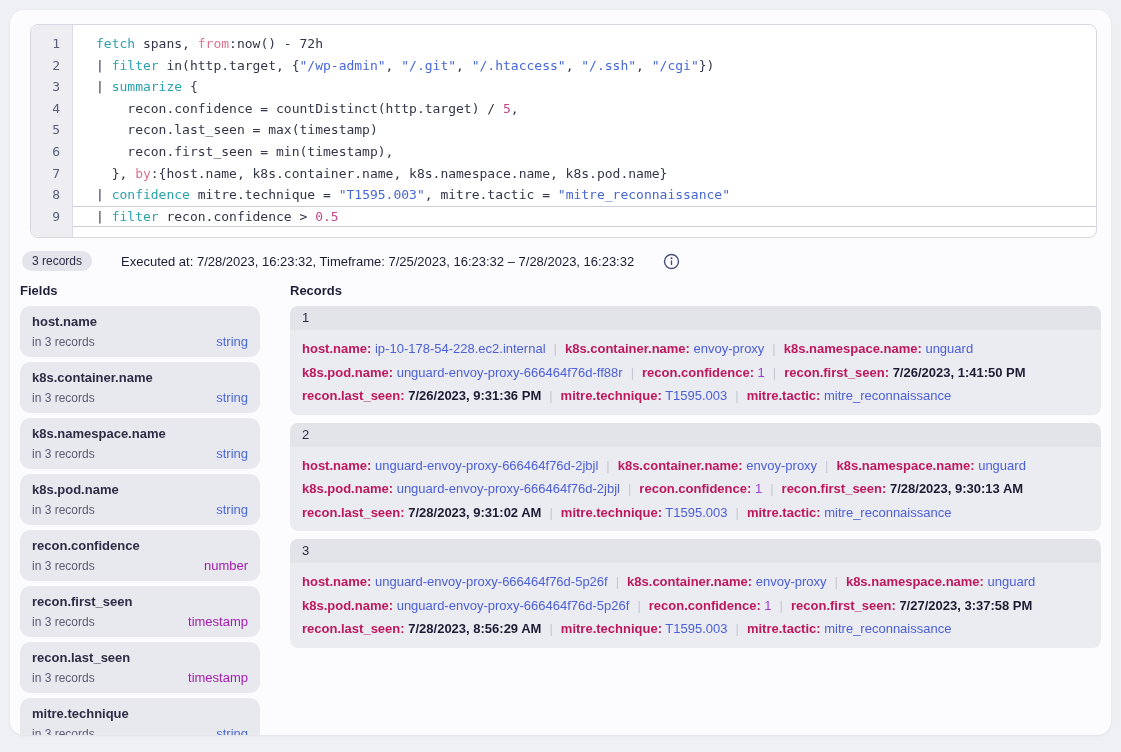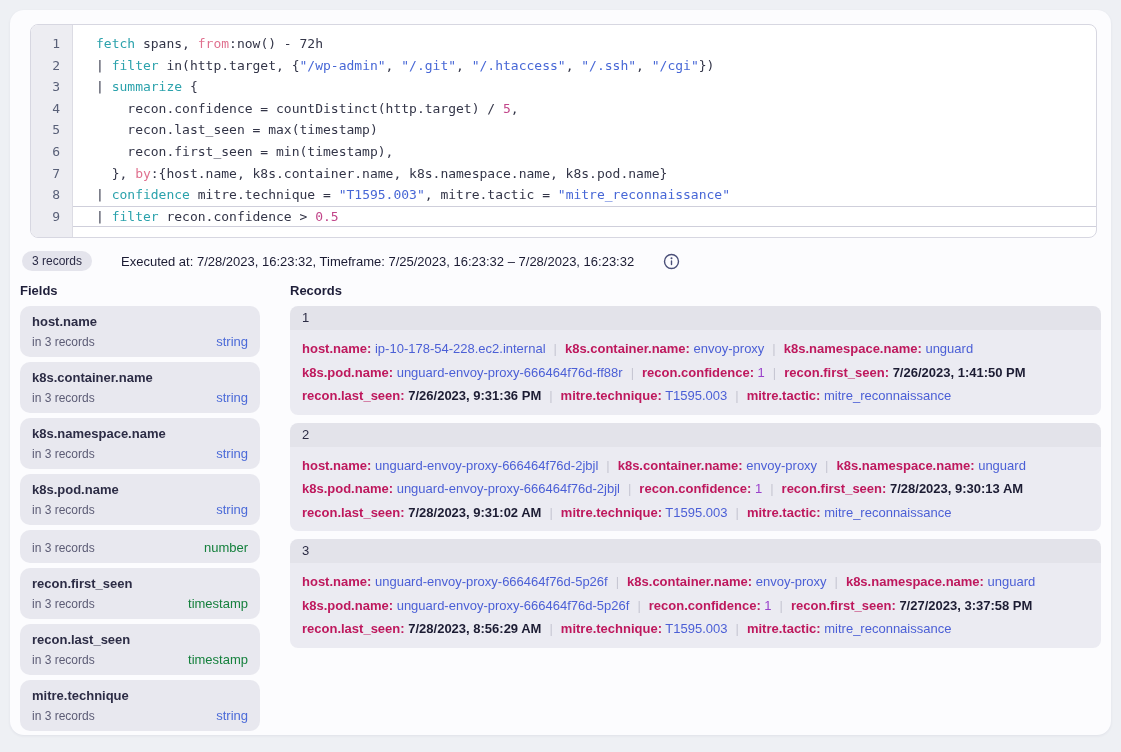--- a/index.html
+++ b/index.html
@@ -86,21 +86,21 @@
     border-radius:10px;
     padding:7px 12px;
     margin-bottom:5px;
     cursor:pointer;
   }
   .field-name { font-size:13px; font-weight:700; color:#2c2c45; line-height:18px; }
   .field-meta { display:flex; justify-content:space-between; margin-top:3px; line-height:16px; }
   .field-count { font-size:12px; color:#5c5c75; }
   .field-type { font-size:13px; }
   .type-string { color:#4b6ad8; }
-  .type-number, .type-timestamp { color:#15803d; }
+  .type-number, .type-timestamp { color:#a21caf; }
   
   .record-card { border-radius:8px; overflow:hidden; margin-bottom:8px; }
   .record-header {
     background:#e3e3ea;
     color:#2c2c45;
     font-size:13px;
     line-height:18px;
     padding:3px 12px;
   }
   .record-body {
@@ -185,20 +185,21 @@
             </div>
           </div>
           <div class="field-card">
             <div class="field-name">k8s.pod.name</div>
             <div class="field-meta">
               <span class="field-count">in 3 records</span>
               <span class="field-type type-string">string</span>
             </div>
           </div>
           <div class="field-card">
+            <div class="field-name">recon.confidence</div>
             <div class="field-meta">
               <span class="field-count">in 3 records</span>
               <span class="field-type type-number">number</span>
             </div>
           </div>
           <div class="field-card">
             <div class="field-name">recon.first_seen</div>
             <div class="field-meta">
               <span class="field-count">in 3 records</span>
               <span class="field-type type-timestamp">timestamp</span>

